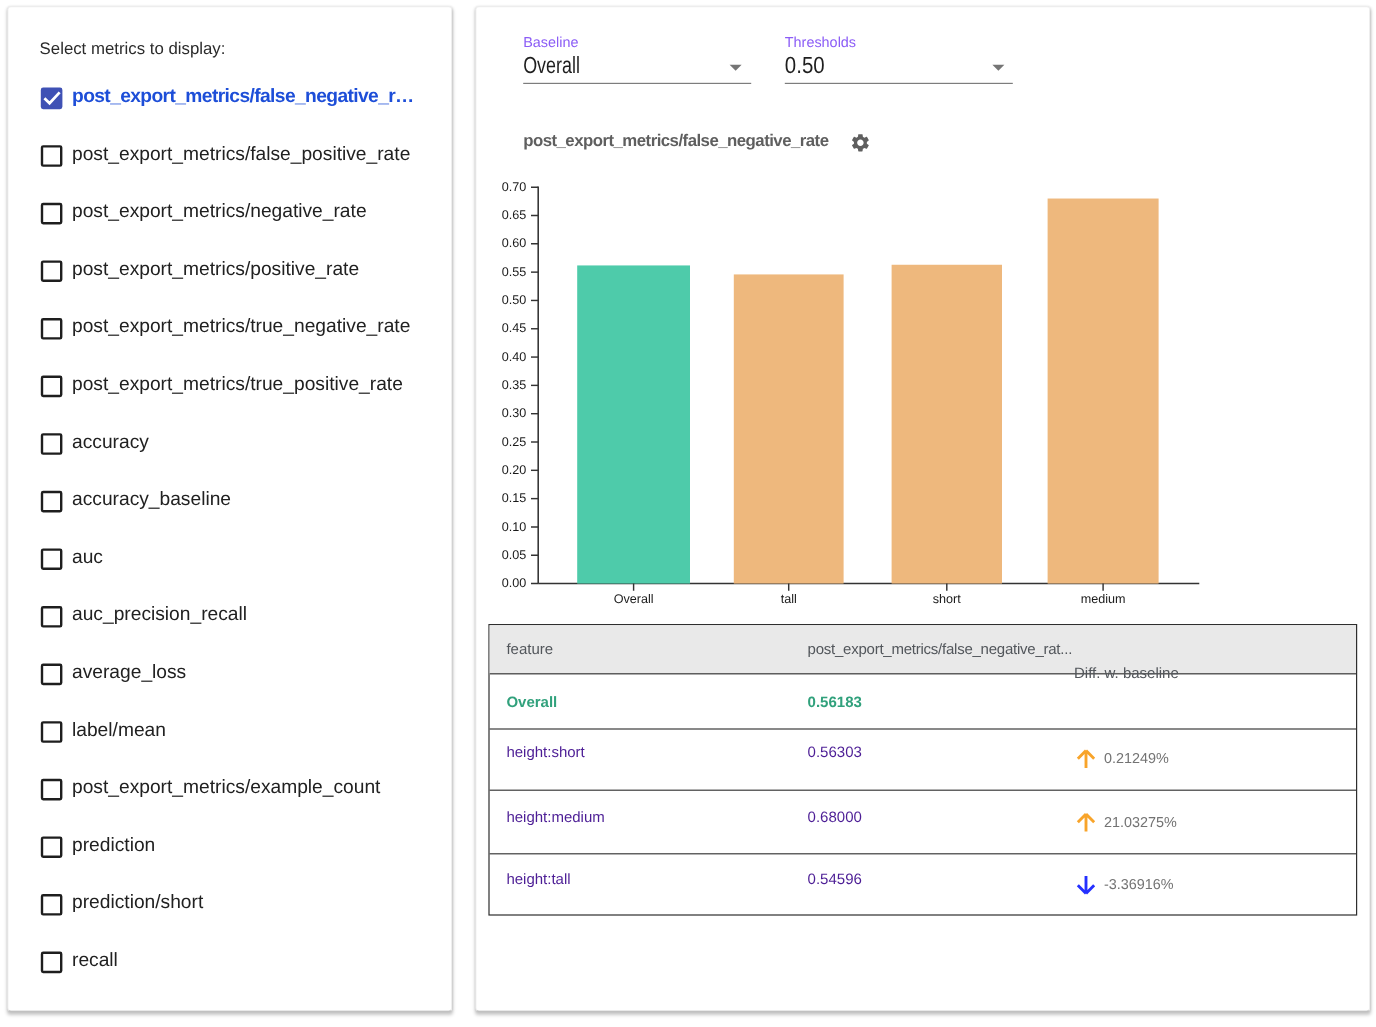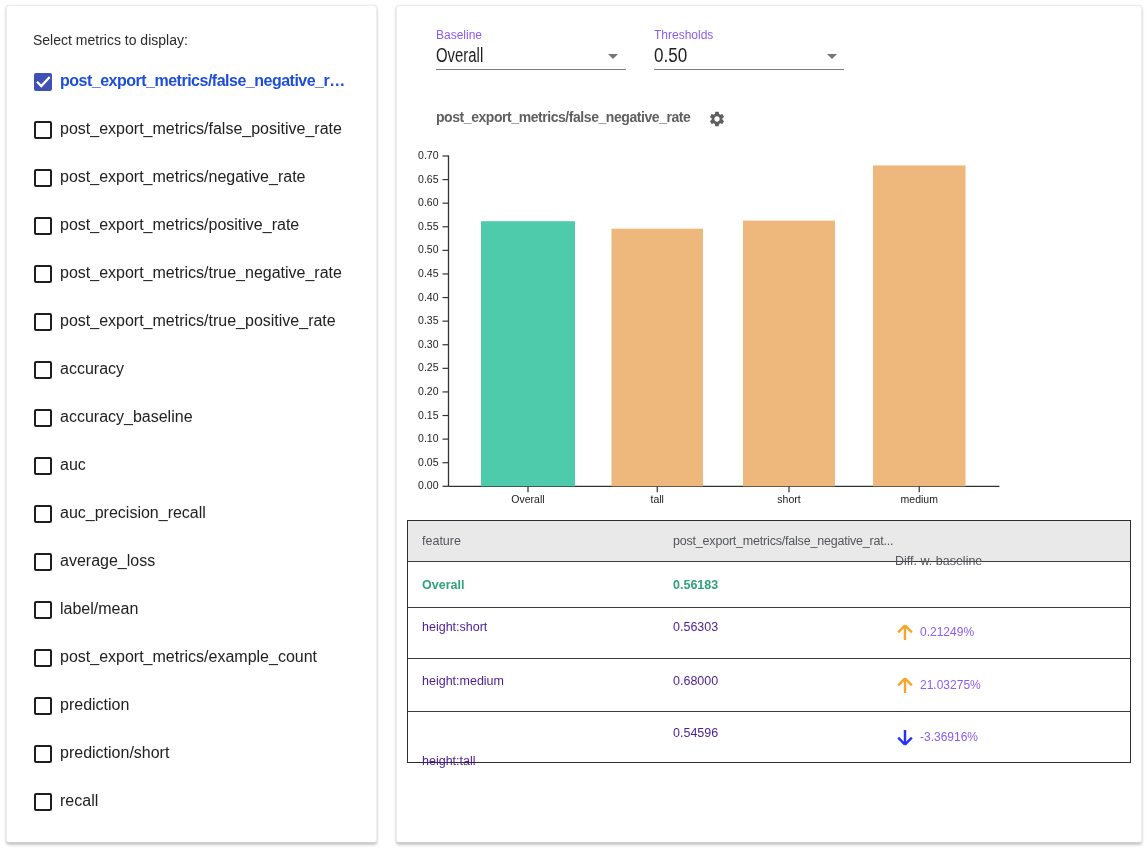--- a/index.html
+++ b/index.html
@@ -30,21 +30,21 @@
 .trow { position:relative; width:100%; }
 .thead { height:40px; background:#e9e9e9; border-bottom:1px solid #3c3c3c; }
 .tcell { position:absolute; font-size:12.5px; color:#4c1d95; white-space:nowrap; }
 .hcell { color:#52565b; }
 .c1 { left:14px; } .c2 { left:265px; } .c3 { left:487px; }
 .r1 { height:45px; border-bottom:1px solid #3c3c3c; }
 .r2 { height:50px; border-bottom:1px solid #3c3c3c; }
 .r3 { height:52px; border-bottom:1px solid #3c3c3c; }
 .r4 { height:50px; }
 .green { color:#31a17c; font-weight:bold; }
-.pct { position:absolute; font-size:12px; color:#8b5cf6; }
+.pct { position:absolute; font-size:12px; color:#737373; }
 </style>
 </head>
 <body>
 <div class="card" id="leftcard">
   <div class="abs seltitle">Select metrics to display:</div>
   <div id="cblist">
       <div class="cbrow" style="top:66px;">
         <div class="cbox checked">
           <svg width="18" height="18" viewBox="0 0 18 18">
             <path fill="none" stroke="#fff" stroke-width="2.3" d="M3 8.8 L7.3 13 L15.7 4"></path>
@@ -197,21 +197,21 @@
     </div>
     <div class="trow r3">
       <div class="tcell c1" style="top:15px;">height:medium</div>
       <div class="tcell c2" style="top:15px;">0.68000</div>
       <svg class="abs arrowsvg" style="left:489px; top:18px;" width="16" height="17" viewBox="0 0 16 17" fill="none" stroke="#f8a42a" stroke-width="2.4">
           <path d="M8 16 L8 1.6 M8 1.4 L1.2 8.3 M8 1.4 L14.8 8.3"></path>
         </svg>
       <div class="pct" style="left:512px; top:19px;">21.03275%</div>
     </div>
     <div class="trow r4">
-      <div class="tcell c1" style="top:14px;margin-top:28px;">height:tall</div>
+      <div class="tcell c1" style="top:14px;">height:tall</div>
       <div class="tcell c2" style="top:14px;">0.54596</div>
       <svg class="abs arrowsvg" style="left:489px; top:17px;" width="16" height="17" viewBox="0 0 16 17" fill="none" stroke="#2430ff" stroke-width="2.4">
           <path d="M8 1 L8 15.4 M8 15.6 L1.2 8.7 M8 15.6 L14.8 8.7"></path>
         </svg>
       <div class="pct" style="left:512px; top:18px;">-3.36916%</div>
     </div>
   </div>
 </div>
 
 </body></html>

